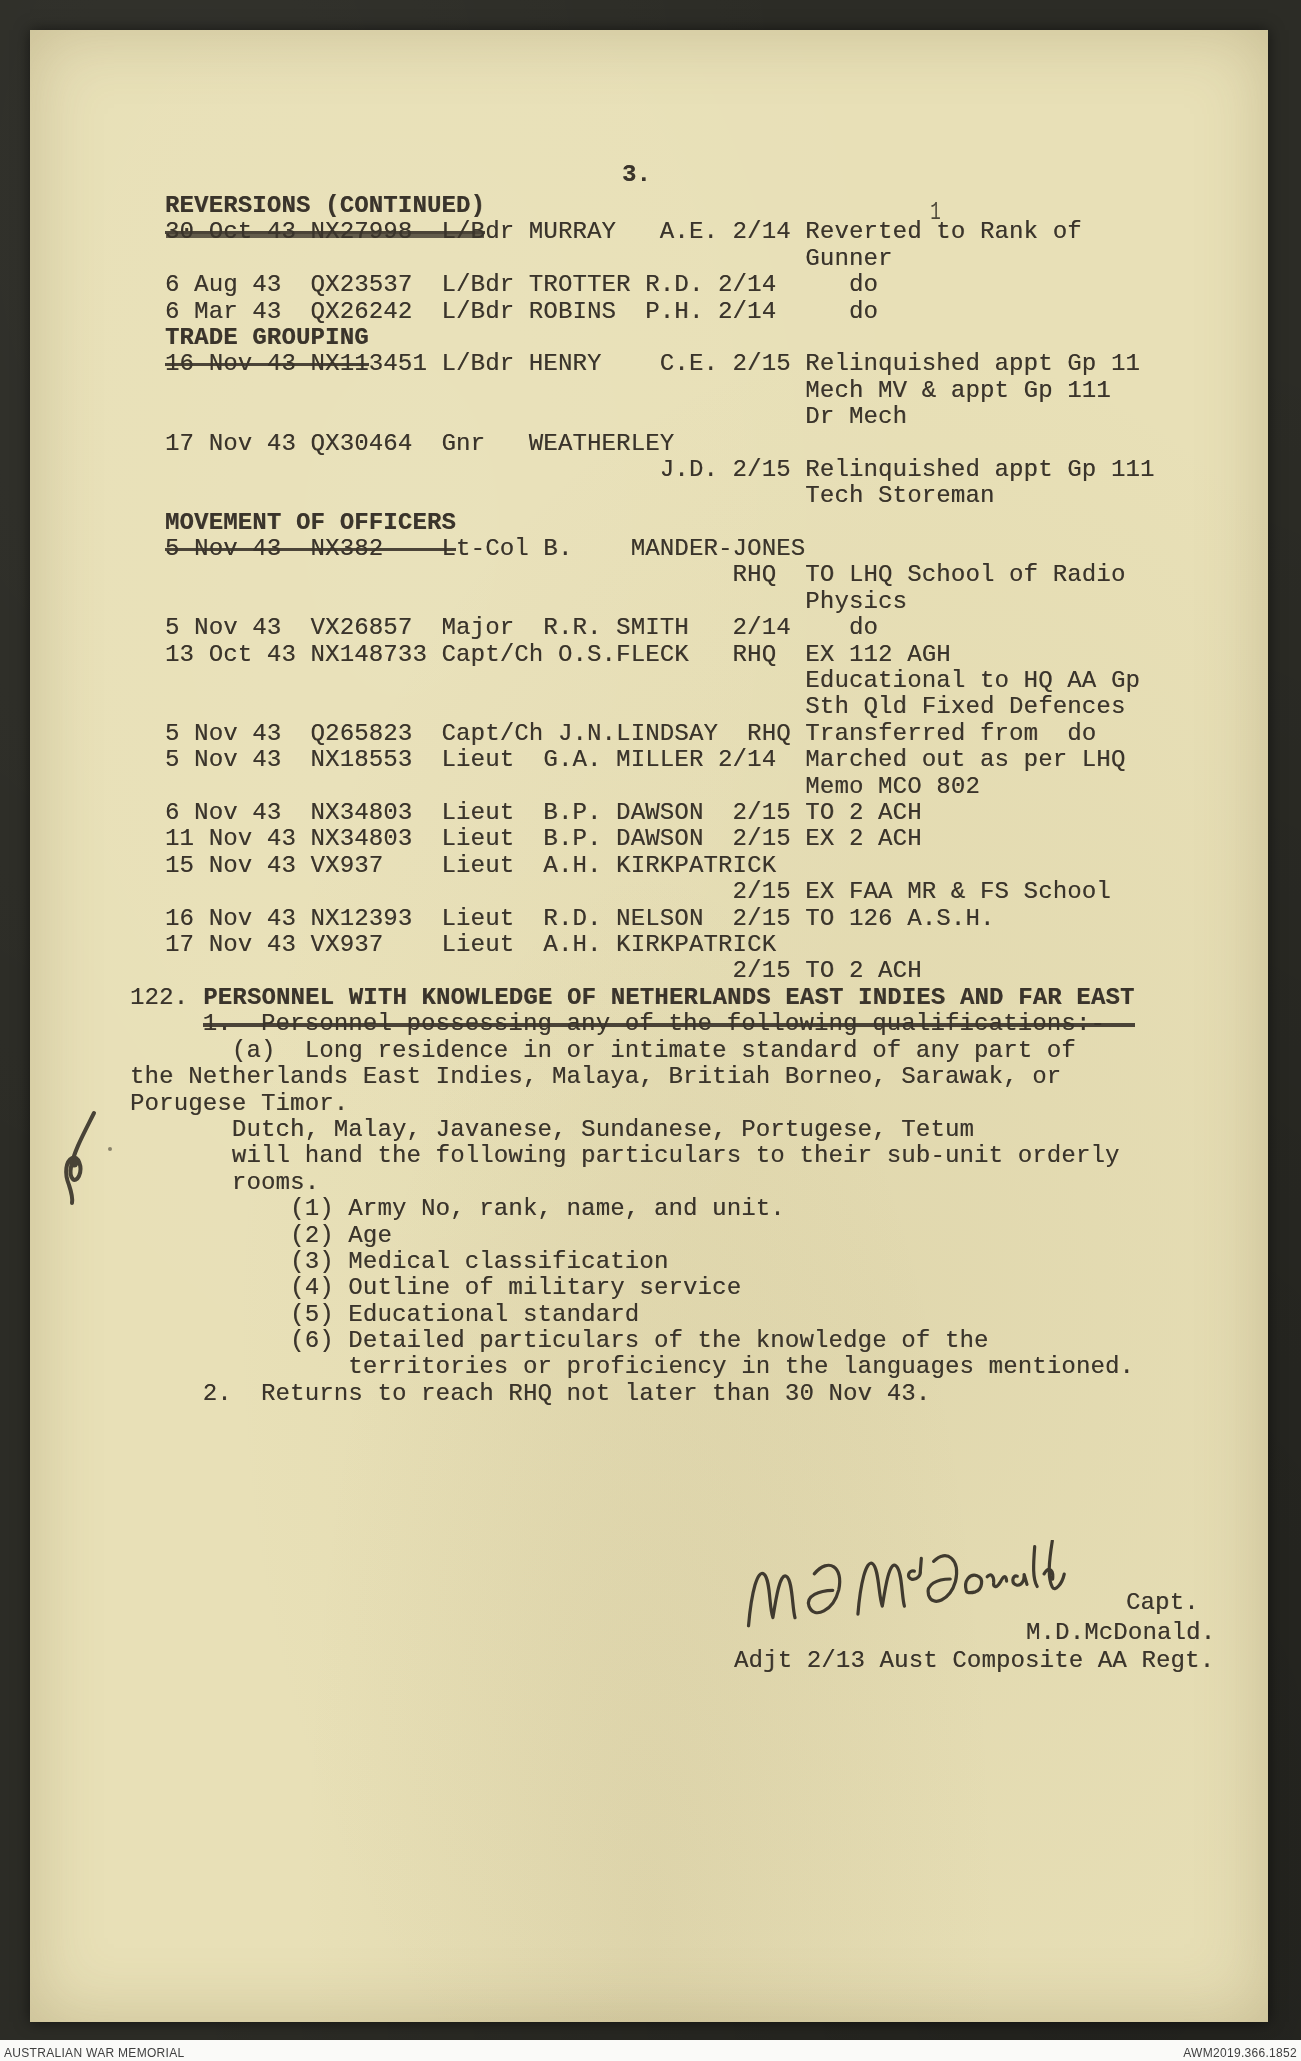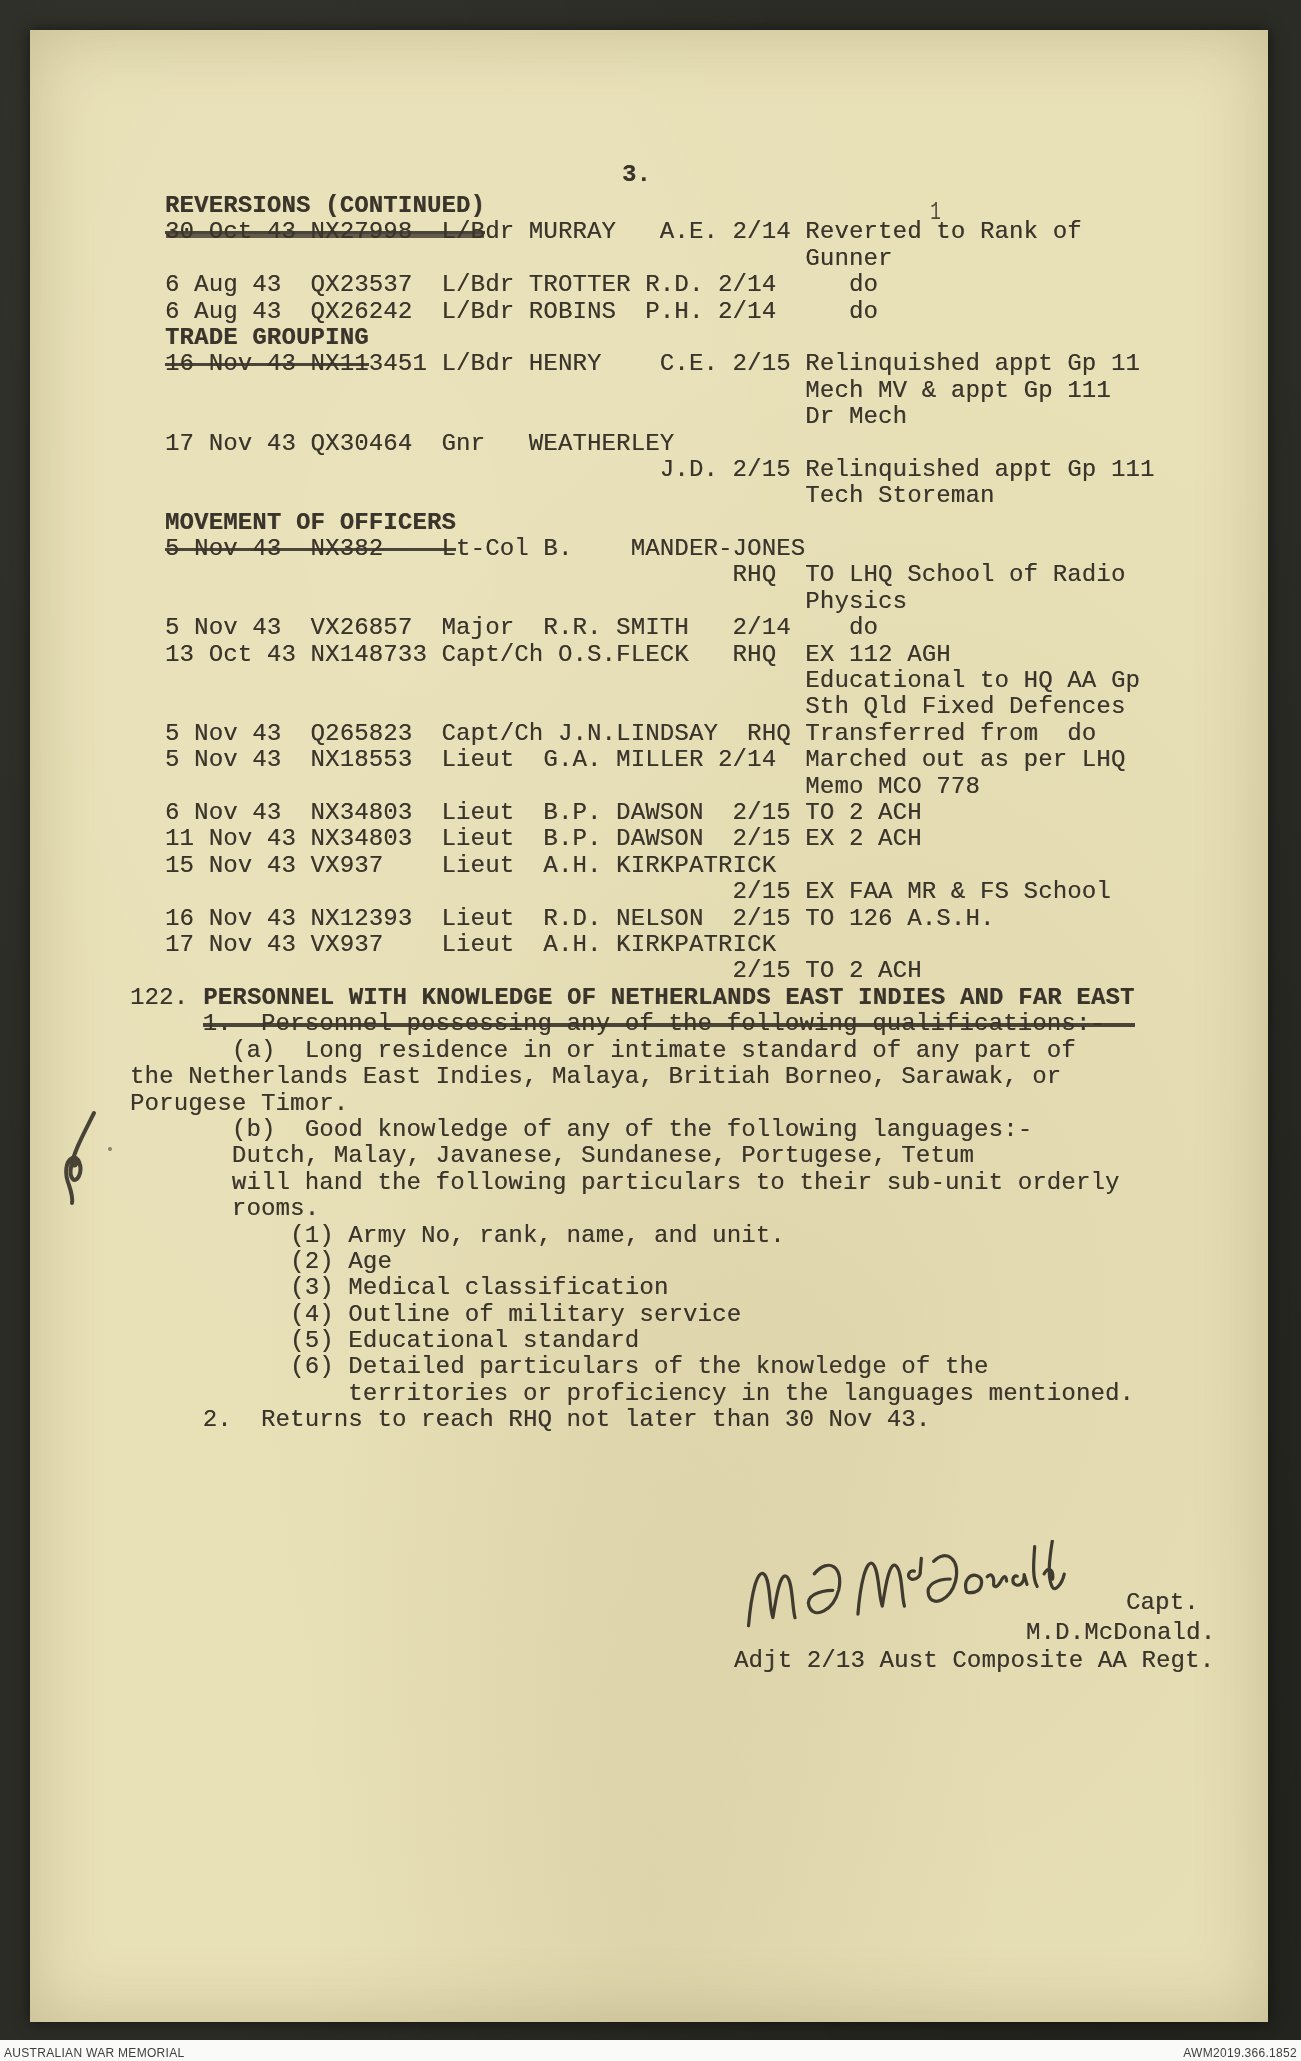--- a/index.html
+++ b/index.html
@@ -74,21 +74,21 @@
   <div class="mark-one">1</div>
 
   <div class="block blockA">
 
     <div>
       <div class="tline"><span class="heading double">REVERSIONS (CONTINUED)</span></div>
       <div>
           <div class="tline">30 Oct 43 NX27998  L/Bdr MURRAY   A.E. 2/14 Reverted to Rank of</div>
           <div class="tline">                                            Gunner</div>
           <div class="tline">6 Aug 43  QX23537  L/Bdr TROTTER R.D. 2/14     do</div>
-          <div class="tline">6 Aug 43  QX26242  L/Bdr ROBINS  P.H. 2/14     do</div>
+          <div class="tline">6 Mar 43  QX26242  L/Bdr ROBINS  P.H. 2/14     do</div>
         </div>
     </div>
 
     <div>
       <div class="tline"><span class="heading">TRADE GROUPING</span></div>
       <div>
           <div class="tline">16 Nov 43 NX113451 L/Bdr HENRY    C.E. 2/15 Relinquished appt Gp 11</div>
           <div class="tline">                                            Mech MV &amp; appt Gp 111</div>
           <div class="tline">                                            Dr Mech</div>
           <div class="tline">17 Nov 43 QX30464  Gnr   WEATHERLEY</div>
@@ -102,41 +102,40 @@
       <div>
           <div class="tline">5 Nov 43  NX382    Lt-Col B.    MANDER-JONES</div>
           <div class="tline">                                       RHQ  TO LHQ School of Radio</div>
           <div class="tline">                                            Physics</div>
           <div class="tline">5 Nov 43  VX26857  Major  R.R. SMITH   2/14    do</div>
           <div class="tline">13 Oct 43 NX148733 Capt/Ch O.S.FLECK   RHQ  EX 112 AGH</div>
           <div class="tline">                                            Educational to HQ AA Gp</div>
           <div class="tline">                                            Sth Qld Fixed Defences</div>
           <div class="tline">5 Nov 43  Q265823  Capt/Ch J.N.LINDSAY  RHQ Transferred from  do</div>
           <div class="tline">5 Nov 43  NX18553  Lieut  G.A. MILLER 2/14  Marched out as per LHQ</div>
-          <div class="tline">                                            Memo MCO 778</div>
+          <div class="tline">                                            Memo MCO 802</div>
           <div class="tline">6 Nov 43  NX34803  Lieut  B.P. DAWSON  2/15 TO 2 ACH</div>
           <div class="tline">11 Nov 43 NX34803  Lieut  B.P. DAWSON  2/15 EX 2 ACH</div>
           <div class="tline">15 Nov 43 VX937    Lieut  A.H. KIRKPATRICK</div>
           <div class="tline">                                       2/15 EX FAA MR &amp; FS School</div>
           <div class="tline">16 Nov 43 NX12393  Lieut  R.D. NELSON  2/15 TO 126 A.S.H.</div>
           <div class="tline">17 Nov 43 VX937    Lieut  A.H. KIRKPATRICK</div>
           <div class="tline">                                       2/15 TO 2 ACH</div>
         </div>
     </div>
 
   </div>
 
   <div class="block blockB">
     <div class="tline"><span>122.</span><span class="heading thick para-heading">PERSONNEL WITH KNOWLEDGE OF NETHERLANDS EAST INDIES AND FAR EAST</span></div>
     <div>
         <div class="tline">     1.  Personnel possessing any of the following qualifications:-</div>
         <div class="tline">       (a)  Long residence in or intimate standard of any part of</div>
         <div class="tline">the Netherlands East Indies, Malaya, Britiah Borneo, Sarawak, or</div>
         <div class="tline">Porugese Timor.</div>
-        <div class="tline">       (b)  Good knowledge of any of the following languages:-</div>
         <div class="tline">       Dutch, Malay, Javanese, Sundanese, Portugese, Tetum</div>
         <div class="tline">       will hand the following particulars to their sub-unit orderly</div>
         <div class="tline">       rooms.</div>
         <div class="tline">           (1) Army No, rank, name, and unit.</div>
         <div class="tline">           (2) Age</div>
         <div class="tline">           (3) Medical classification</div>
         <div class="tline">           (4) Outline of military service</div>
         <div class="tline">           (5) Educational standard</div>
         <div class="tline">           (6) Detailed particulars of the knowledge of the</div>
         <div class="tline">               territories or proficiency in the languages mentioned.</div>

